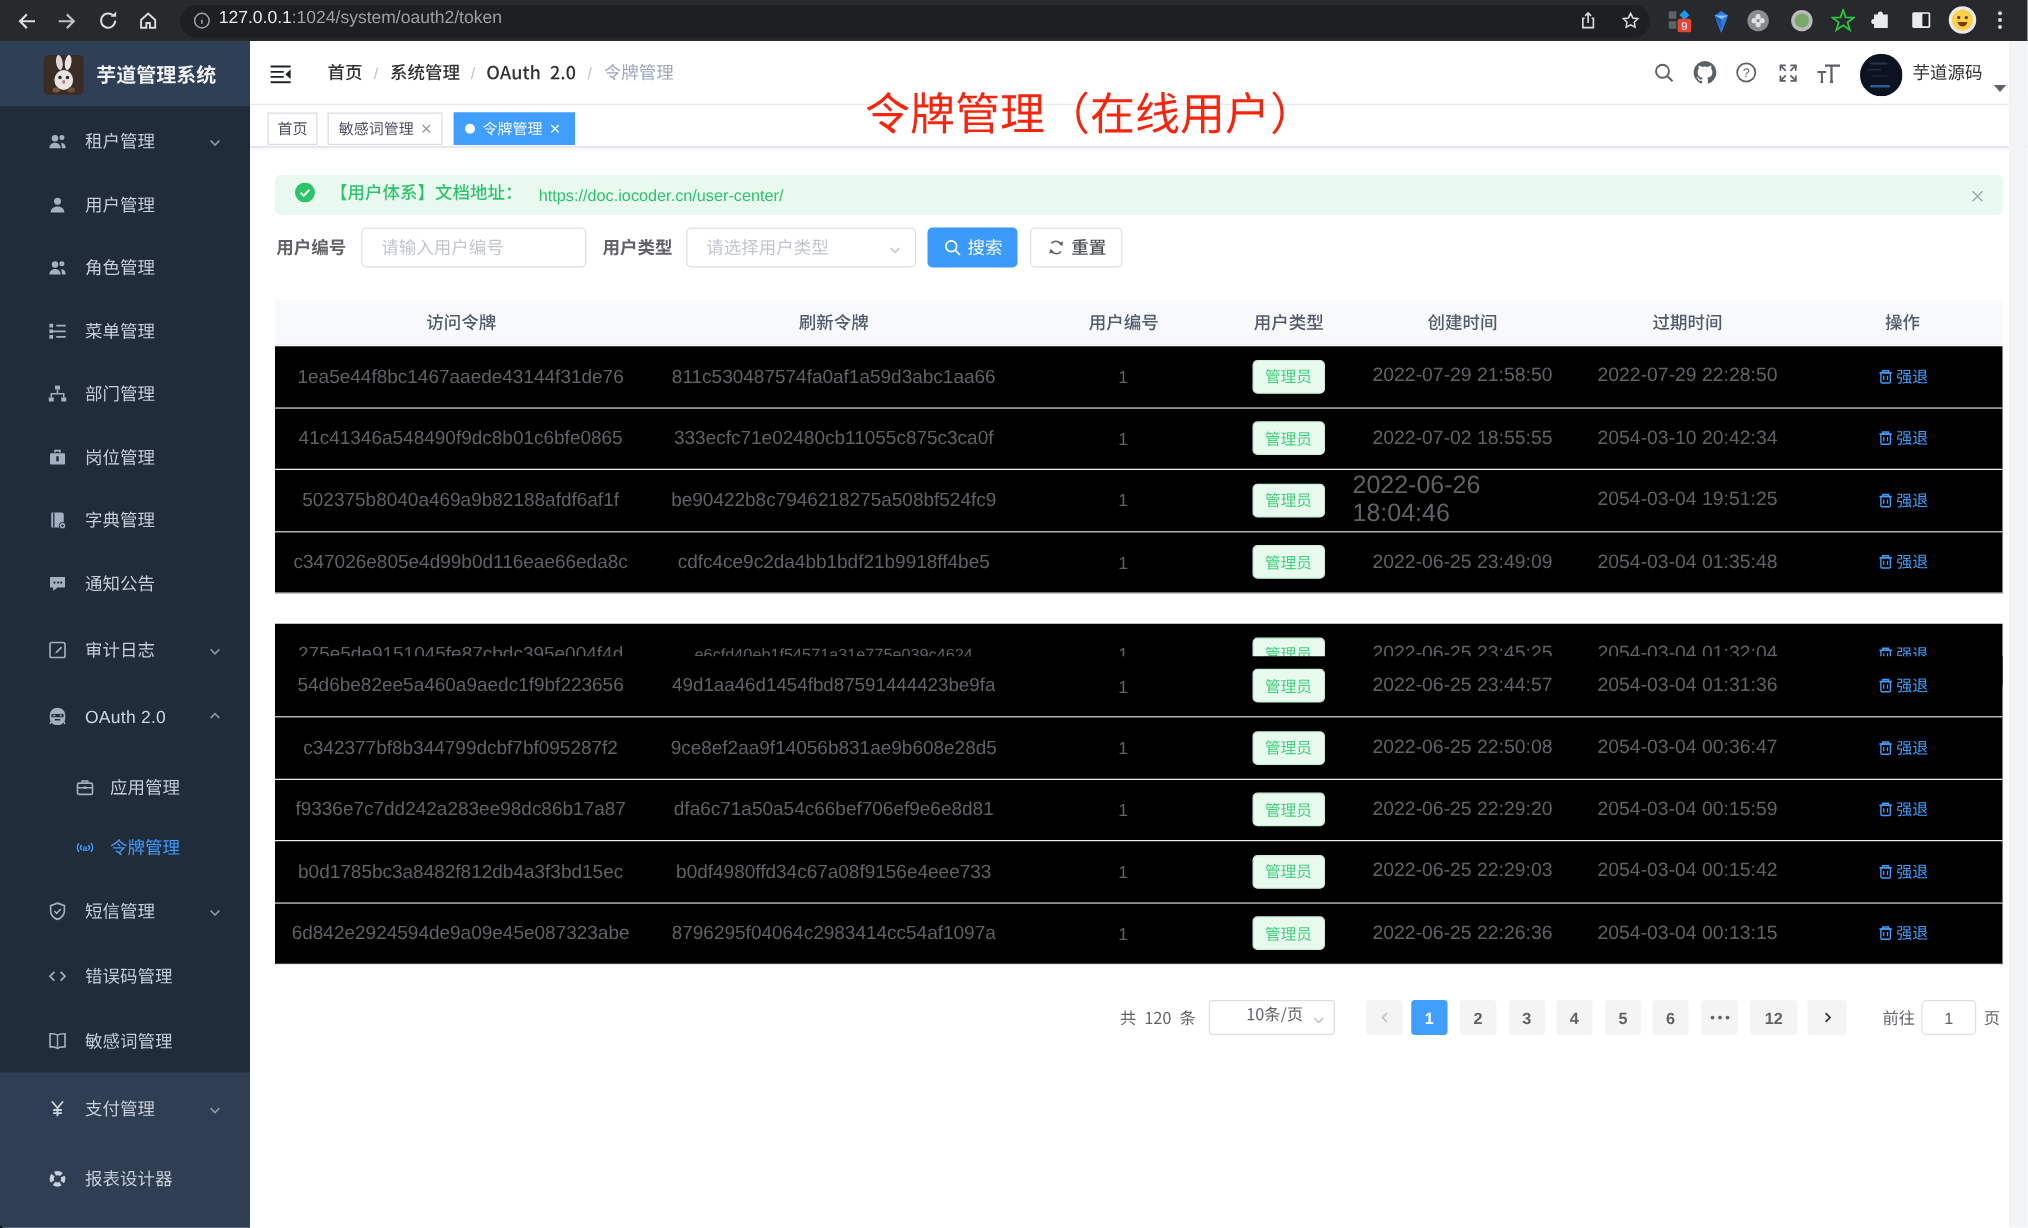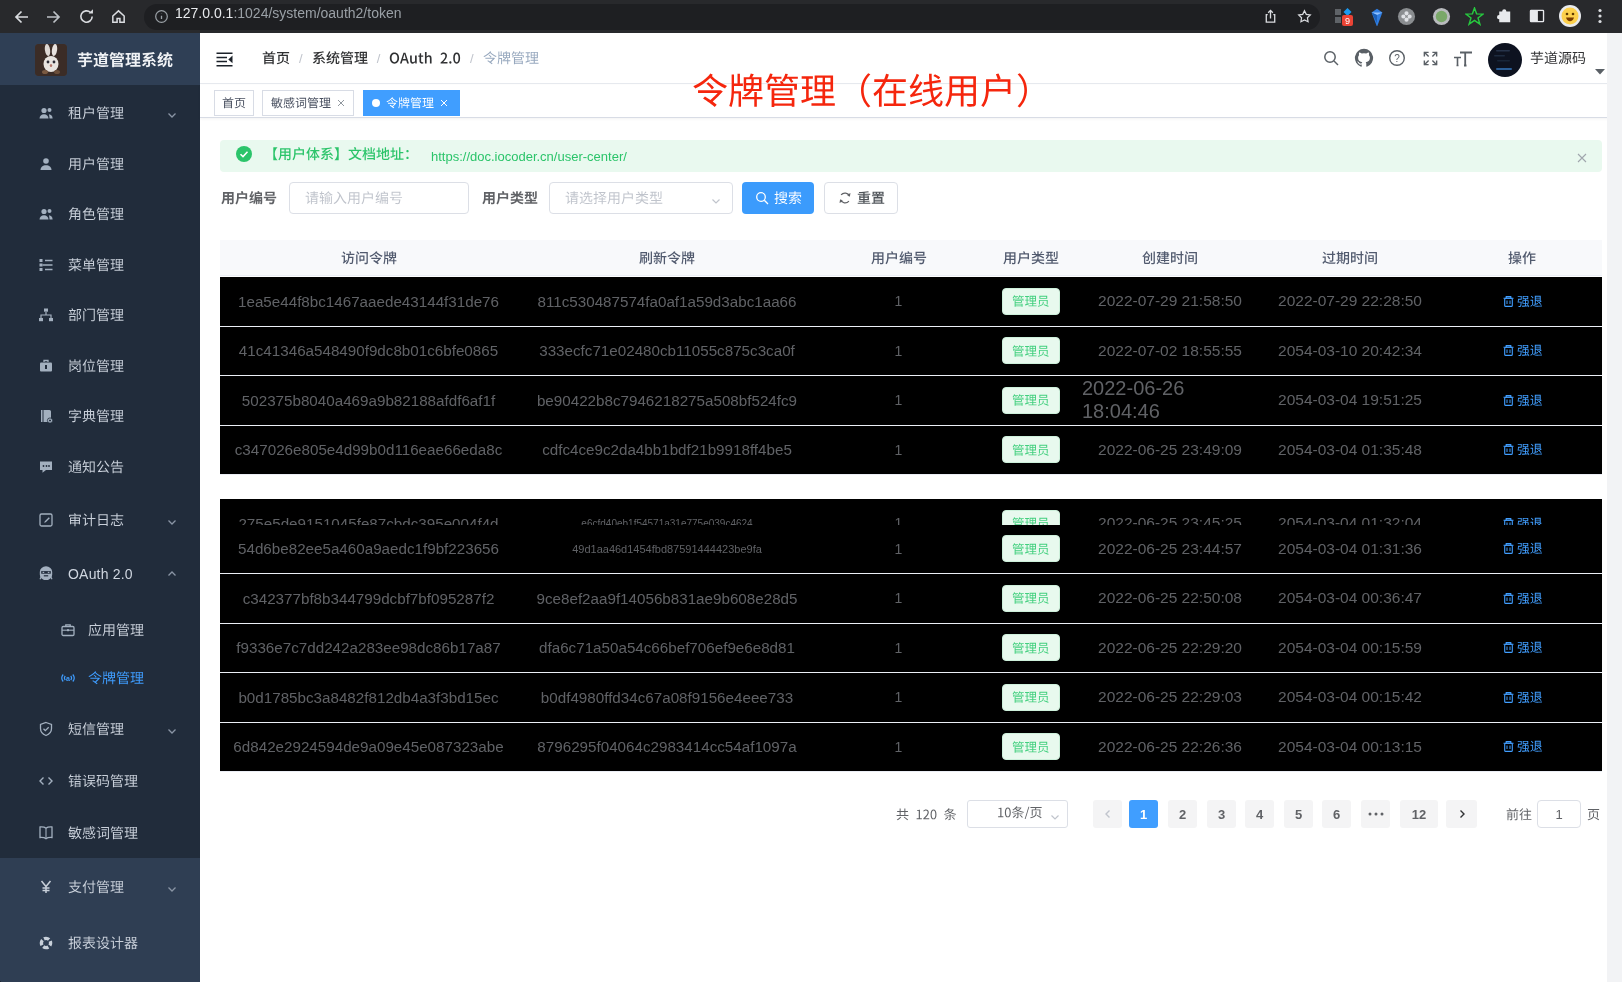--- a/index.html
+++ b/index.html
@@ -875,21 +875,21 @@
             <use href="#R9000" x="1000"></use>
           </g>
         </svg>
       </div>
     </div>
     <div class="trow" style="top:466px">
       <div class="cell" style="left:0px;width:297px">
         <span style="font-size:15.2px">275e5de9151045fe87cbdc395e004f4d</span>
       </div>
       <div class="cell" style="left:297px;width:300px">
-        <span style="font-size:10px">e6cfd40eb1f54571a31e775e039c4624</span>
+        <span style="font-size:13px">e6cfd40eb1f54571a31e775e039c4624</span>
       </div>
       <div class="cell" style="left:597px;width:163px">1</div>
       <div class="cell" style="left:760px;width:102px">
         <span class="rtag">
           <svg class="zh " width="37.5" height="12.5" viewBox="0 0 3000 1000" fill="#40cf7d">
             <g transform="translate(0,860)">
               <use href="#R7ba1" x="0"></use>
               <use href="#R7406" x="1000"></use>
               <use href="#R5458" x="2000"></use>
             </g>
@@ -915,21 +915,21 @@
             <use href="#R9000" x="1000"></use>
           </g>
         </svg>
       </div>
     </div>
     <div class="trow" style="top:491.5px">
       <div class="cell" style="left:0px;width:297px">
         <span style="font-size:15.2px">54d6be82ee5a460a9aedc1f9bf223656</span>
       </div>
       <div class="cell" style="left:297px;width:300px">
-        <span style="font-size:11px">49d1aa46d1454fbd87591444423be9fa</span>
+        <span style="font-size:15px">49d1aa46d1454fbd87591444423be9fa</span>
       </div>
       <div class="cell" style="left:597px;width:163px">1</div>
       <div class="cell" style="left:760px;width:102px">
         <span class="rtag">
           <svg class="zh " width="37.5" height="12.5" viewBox="0 0 3000 1000" fill="#40cf7d">
             <g transform="translate(0,860)">
               <use href="#R7ba1" x="0"></use>
               <use href="#R7406" x="1000"></use>
               <use href="#R5458" x="2000"></use>
             </g>

